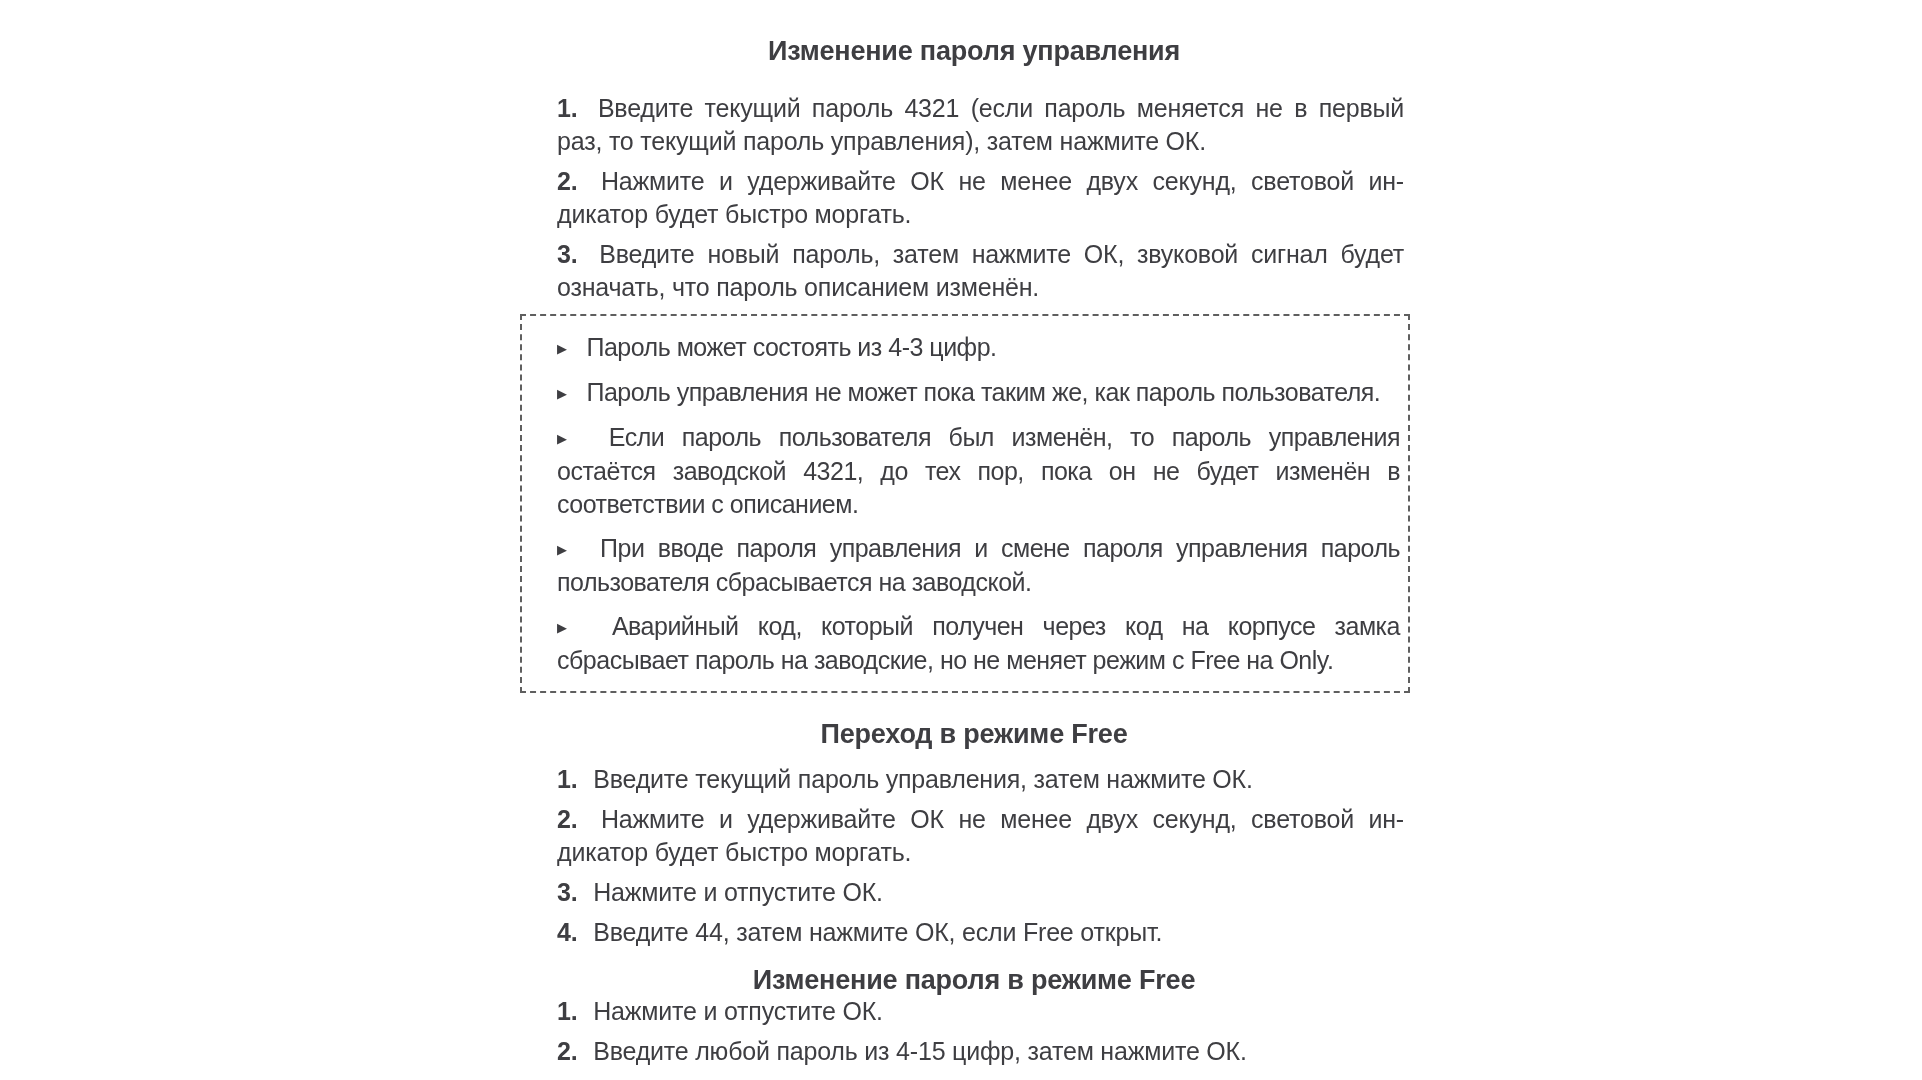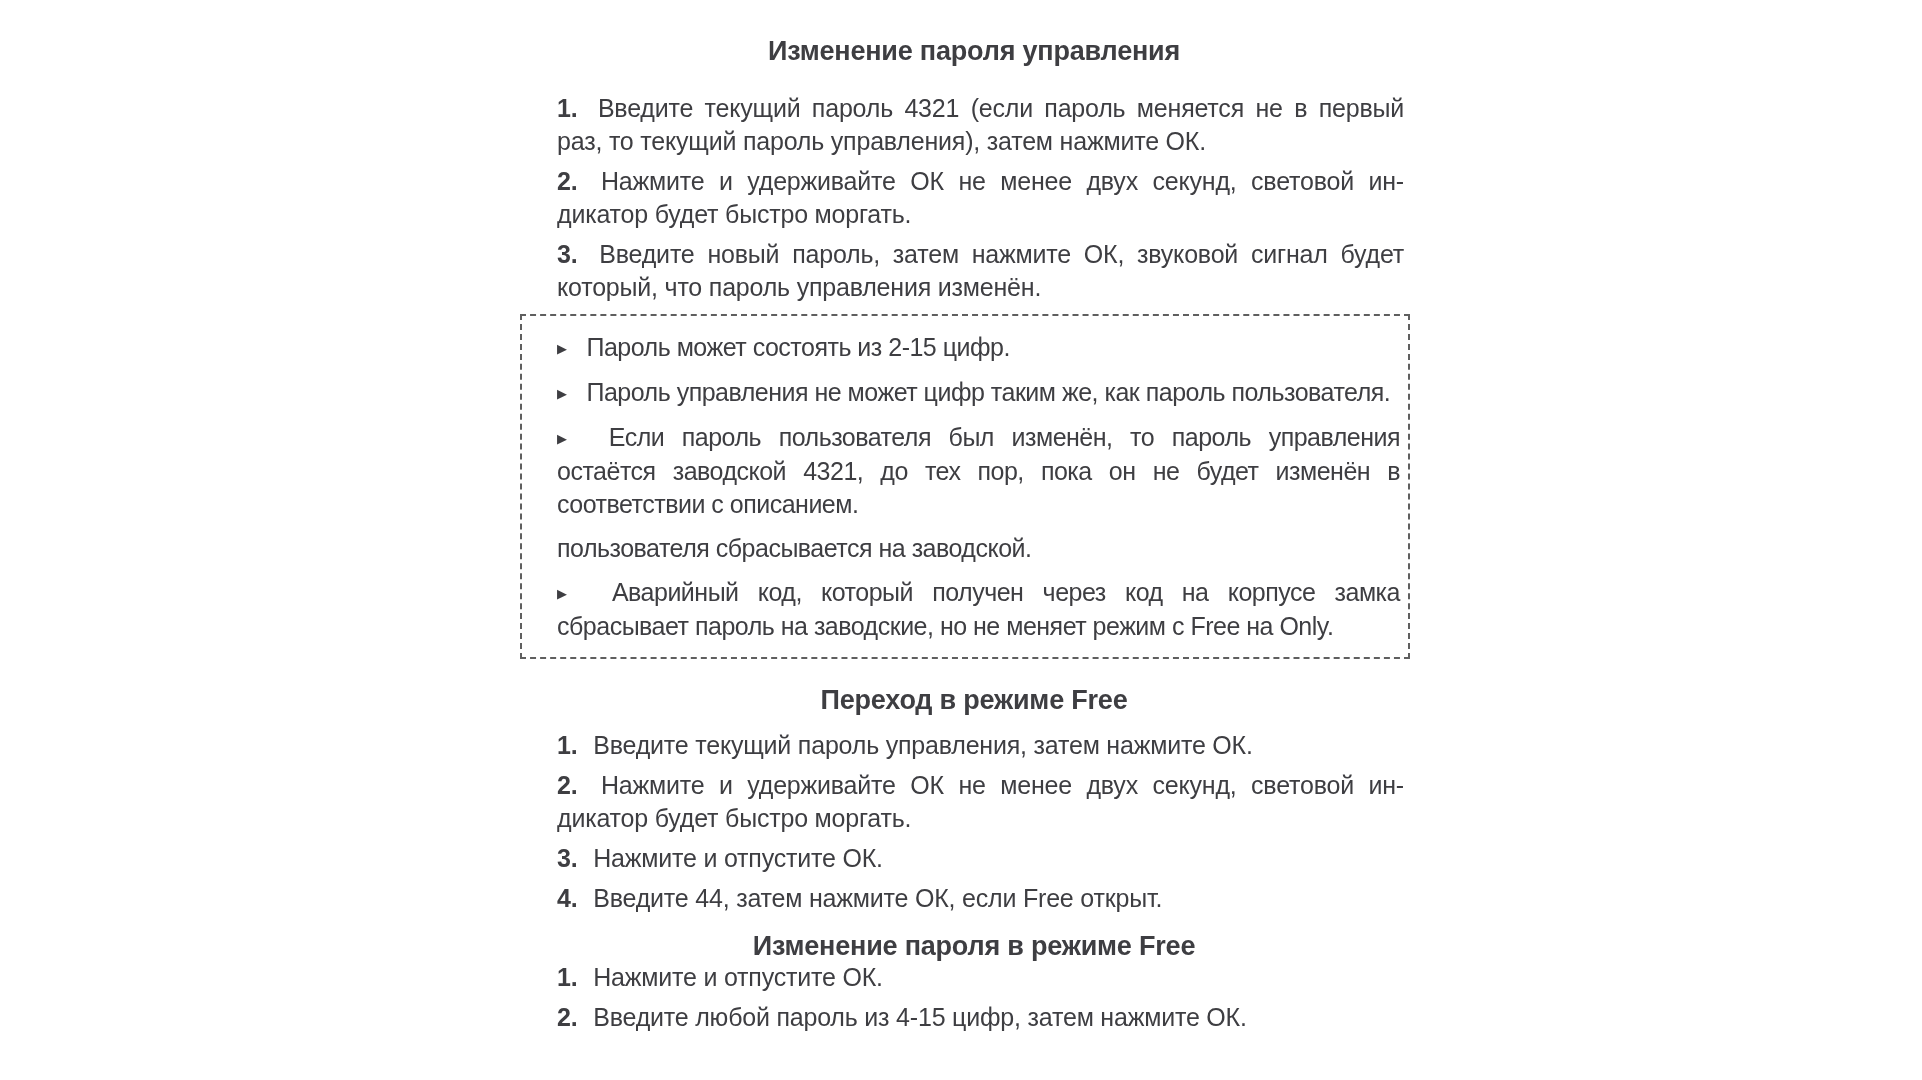--- a/index.html
+++ b/index.html
@@ -85,37 +85,38 @@
     <p class="step">
       <span class="line"><b class="num">1.</b> <span>Введите текущий пароль 4321 (если пароль меняется не в первый</span></span>
       <span class="line end">раз, то текущий пароль управления), затем нажмите ОК.</span>
     </p>
     <p class="step">
       <span class="line"><b class="num">2.</b> <span>Нажмите и удерживайте ОК не менее двух секунд, световой ин-</span></span>
       <span class="line end">дикатор будет быстро моргать.</span>
     </p>
     <p class="step">
       <span class="line"><b class="num">3.</b> <span>Введите новый пароль, затем нажмите ОК, звуковой сигнал будет</span></span>
-      <span class="line end">который, что пароль управления изменён.</span>
+      <span class="line end">означать, что пароль описанием изменён.</span>
     </p>
   </div>
 
   <div class="notebox">
     <p class="bullet">
-      <span class="line end"><span class="tri">▶</span> <span>Пароль может состоять из 2-15 цифр.</span></span>
+      <span class="line end"><span class="tri">▶</span> <span>Пароль может состоять из 4-3 цифр.</span></span>
     </p>
     <p class="bullet">
-      <span class="line end"><span class="tri">▶</span> <span>Пароль управления не может цифр таким же, как пароль пользователя.</span></span>
+      <span class="line end"><span class="tri">▶</span> <span>Пароль управления не может пока таким же, как пароль пользователя.</span></span>
     </p>
     <p class="bullet">
       <span class="line"><span class="tri">▶</span> <span>Если пароль пользователя был изменён, то пароль управления</span></span>
       <span class="line">остаётся заводской 4321, до тех пор, пока он не будет изменён в</span>
       <span class="line end">соответствии с описанием.</span>
     </p>
     <p class="bullet">
+      <span class="line"><span class="tri">▶</span> <span>При вводе пароля управления и смене пароля управления пароль</span></span>
       <span class="line end">пользователя сбрасывается на заводской.</span>
     </p>
     <p class="bullet">
       <span class="line"><span class="tri">▶</span> <span>Аварийный код, который получен через код на корпусе замка</span></span>
       <span class="line end">сбрасывает пароль на заводские, но не меняет режим с Free на Only.</span>
     </p>
   </div>
 
   <h2 class="title t2">Переход в режиме Free</h2>
 

